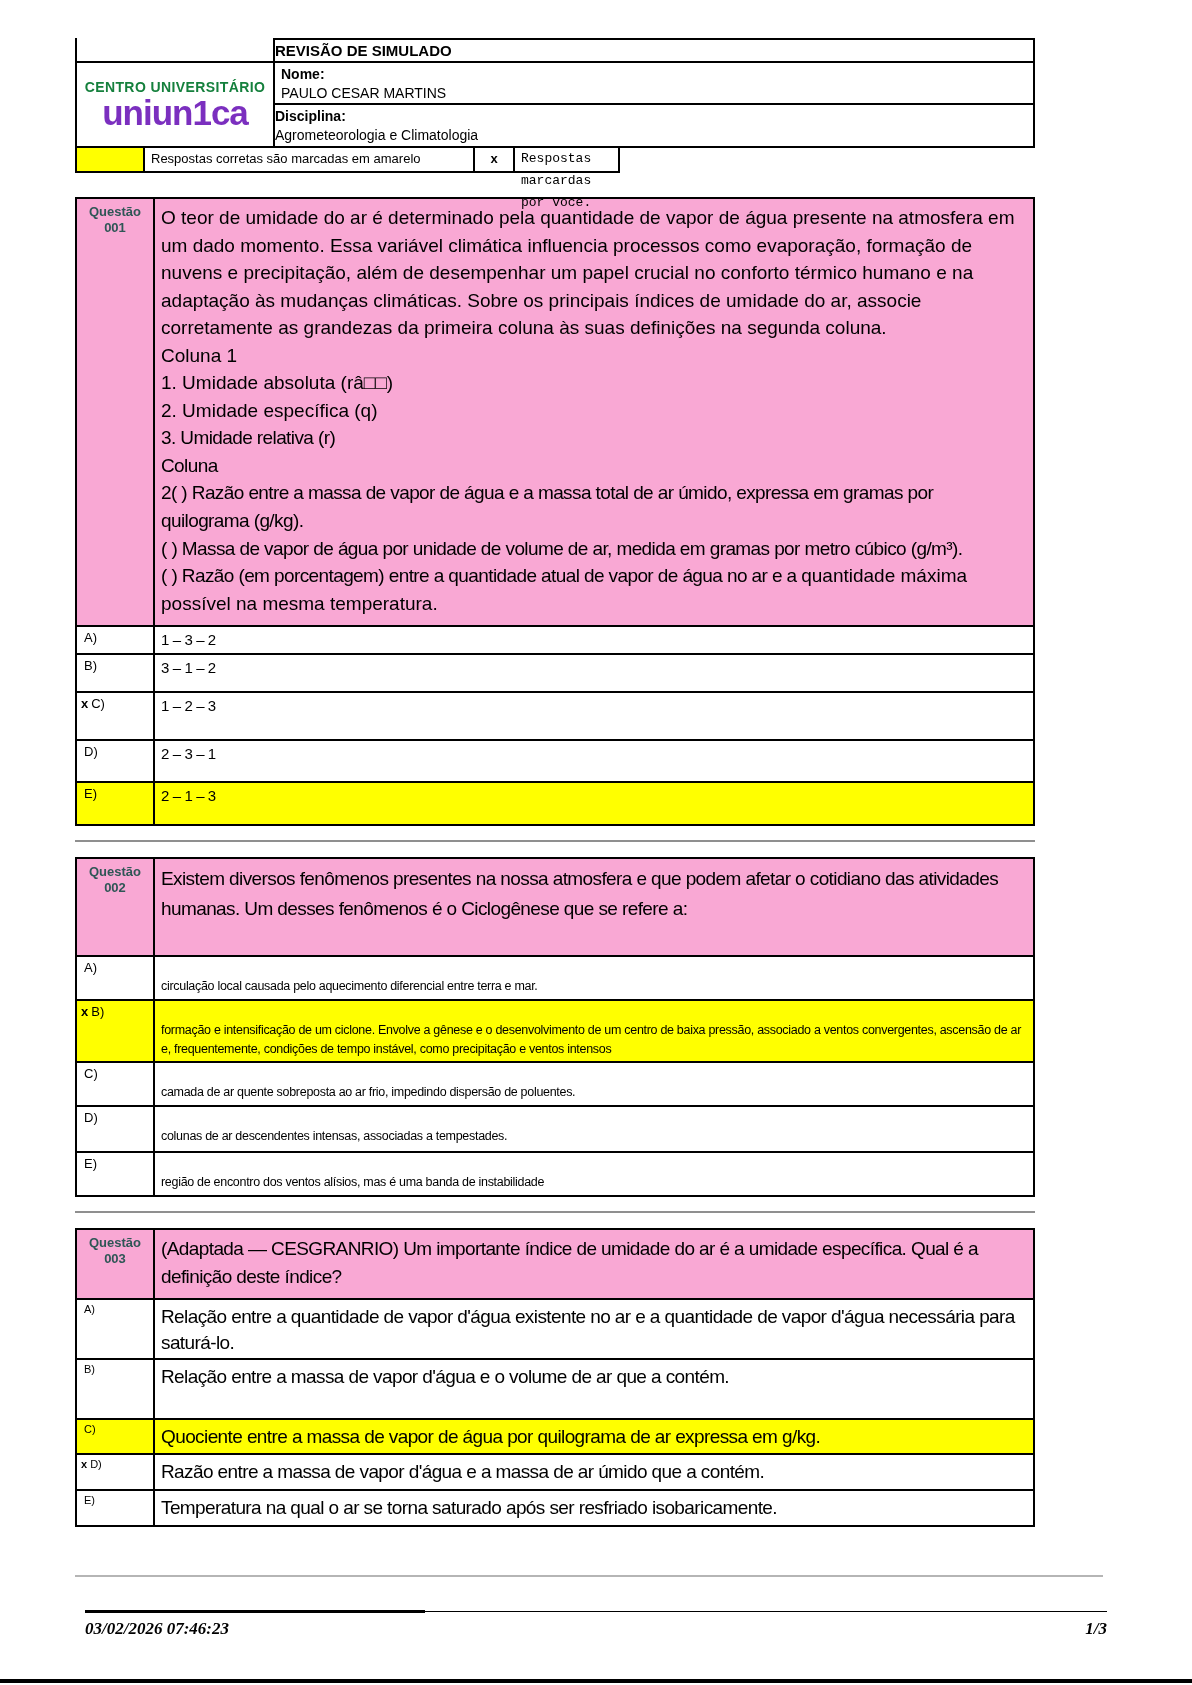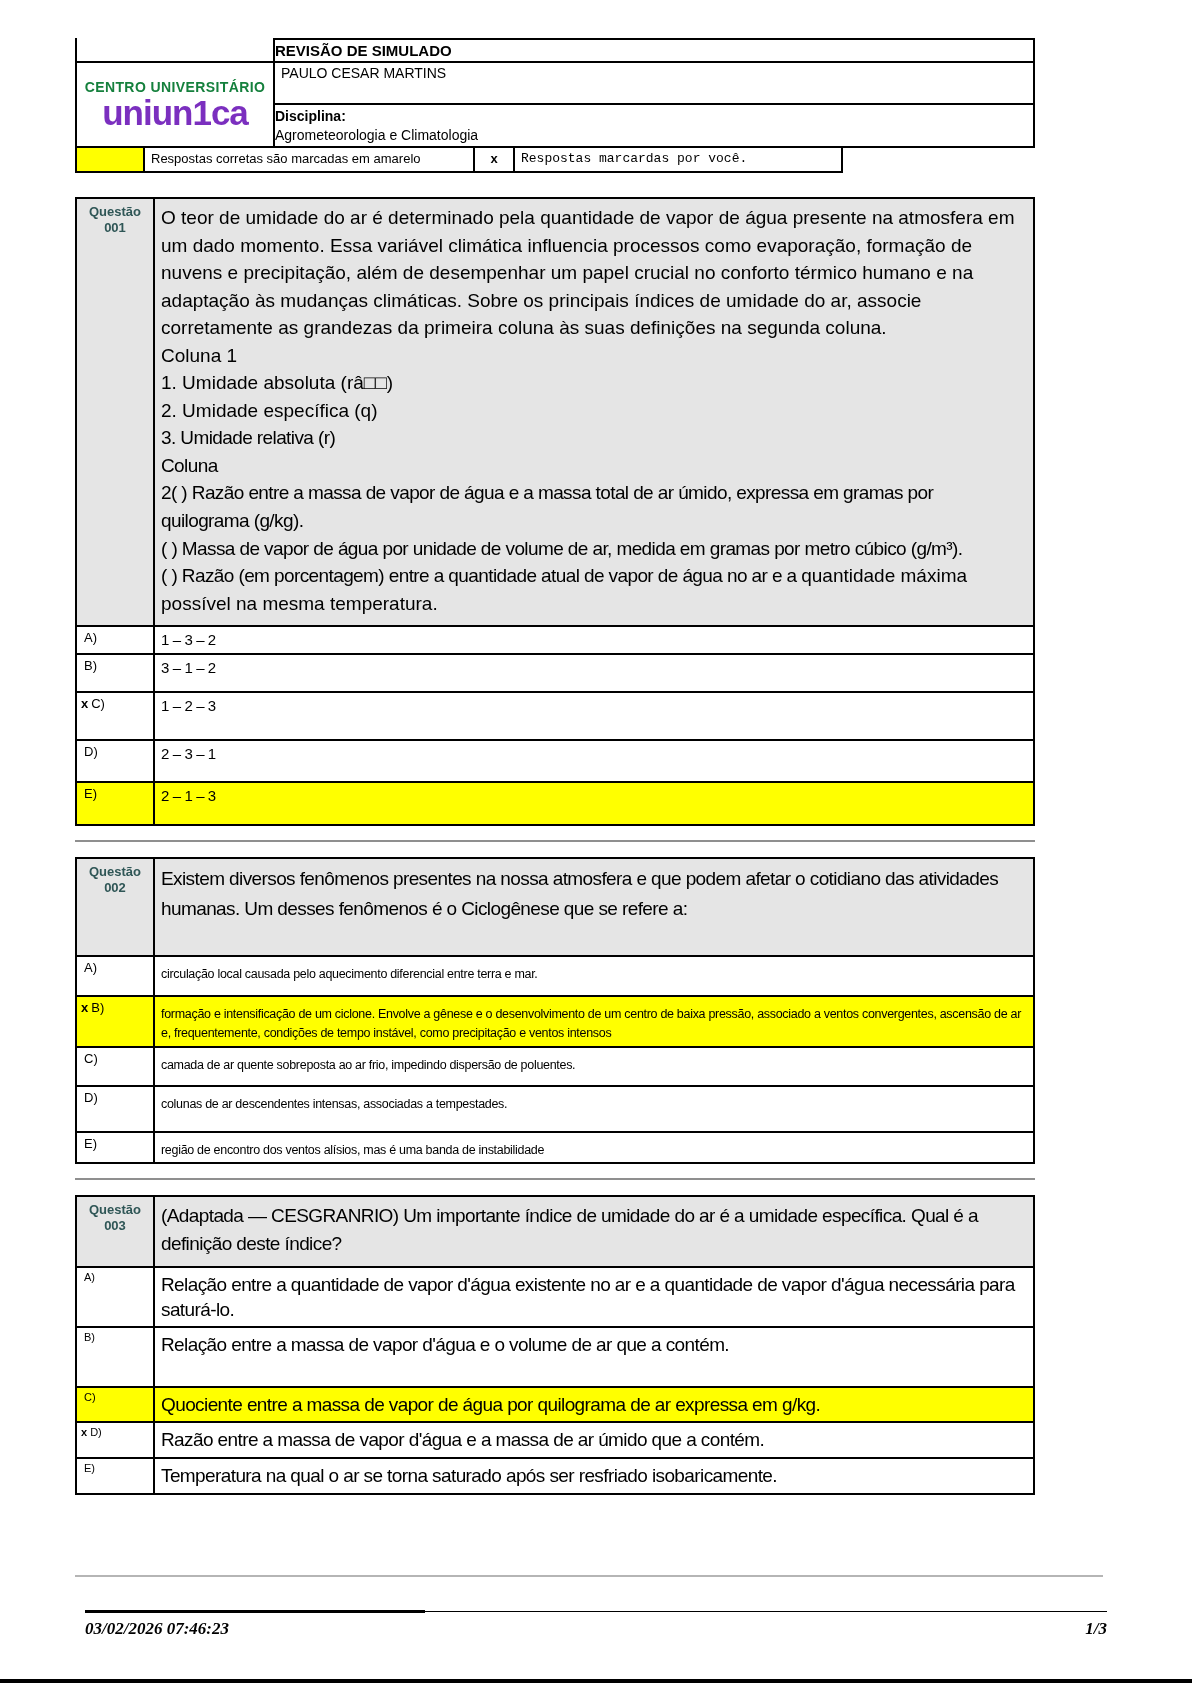--- a/index.html
+++ b/index.html
@@ -25,50 +25,50 @@
     box-sizing:border-box; display:flex; flex-direction:column; justify-content:center; align-items:center;
   }
   .logo-top { color:#15803d; font-weight:bold; font-size:14px; letter-spacing:0.4px; }
   .logo-main { color:#7b2fbf; font-weight:bold; font-size:35px; letter-spacing:-1px; line-height:36px; }
   .hdr-nome { grid-column:2; grid-row:2; border-top:2px solid #000; border-bottom:2px solid #000; box-sizing:border-box; padding:1px 6px; }
   .hdr-disc { grid-column:2; grid-row:3; box-sizing:border-box; padding:1px 0; }
   .fld-label { font-weight:bold; font-size:14px; line-height:20px; display:block; }
   .fld-value { font-size:14px; line-height:19px; display:block; }
   
   .legend {
-    margin-left:75px; width:768px; display:flex;
+    margin-left:75px; width:545px; display:flex;
     border-left:2px solid #000; border-right:2px solid #000; border-bottom:2px solid #000;
     box-sizing:border-box; height:25px;
   }
   .leg-swatch { width:68px; background:#ffff00; border-right:2px solid #000; box-sizing:border-box; }
   .leg-text1 { width:330px; border-right:2px solid #000; box-sizing:border-box; font-size:13px; line-height:22px; padding-left:6px; }
   .leg-x { width:40px; border-right:2px solid #000; box-sizing:border-box; font-size:13px; font-weight:bold; text-align:center; line-height:22px; }
   .leg-text2 { flex:1; font-size:13px; line-height:22px; padding-left:6px;font-family:Liberation Mono, monospace; }
   
   .qtable { margin:24px 0 0 75px; width:960px; border:2px solid #000; box-sizing:border-box; }
   .qrow { display:flex; }
-  .qhead { background:#e5e5e5; }
+  .qhead { background:#f9a8d4; }
   .qlabel {
     width:78px; flex:0 0 78px; border-right:2px solid #000; box-sizing:border-box;
     text-align:center; color:#2f5656; font-weight:bold; font-size:13px; line-height:16px; padding-top:5px;
   }
   .qbody { flex:1; padding:5px 8px 8px 6px; box-sizing:border-box; }
   .body-lg { font-size:19px; line-height:1.45; white-space:pre-wrap; }
   .cond { letter-spacing:-0.6px; }
   .orow { display:flex; border-top:2px solid #000; }
   .olabel {
     width:78px; flex:0 0 78px; border-right:2px solid #000; box-sizing:border-box;
     font-size:13px; padding:3px 2px 2px 4px;
   }
   .olabel .mk { font-weight:bold; margin-right:3px; }
   .otext { flex:1; box-sizing:border-box; padding:3px 8px 3px 6px; }
   .correct { background:#ffff00; }
   
   .q1-opt { font-size:15px; letter-spacing:-0.4px; padding-top:4px; }
-  .q2-opt { font-size:12.5px; letter-spacing:-0.3px; line-height:1.5; padding-top:8px; }
+  .q2-opt { font-size:12.5px; letter-spacing:-0.3px; line-height:1.5; padding-top:20px; }
   .q3-opt { font-size:19px; letter-spacing:-0.6px; line-height:1.35; padding-top:4px; }
   .q3-lab { font-size:11px; padding-top:3px; }
   
   .sep { width:960px; margin:14px 0 0 75px; border-top:2px solid #8f8f8f; height:0; }
   .sep-final { position:absolute; left:75px; top:1575px; width:1028px; border-top:2px solid #b5b5b5; height:0; }
   .foot-rule { position:absolute; left:85px; top:1611px; width:1022px; border-top:1px solid #000; height:0; }
   .foot-rule-thick { position:absolute; left:85px; top:1610px; width:340px; border-top:3px solid #000; height:0; }
   .footer { position:absolute; left:85px; top:1619px; width:1022px; display:flex; justify-content:space-between;
     font-family:"Liberation Serif","DejaVu Serif",serif; font-weight:bold; font-style:italic; font-size:17px; }
   .bottom-bar { position:absolute; left:0; top:1679px; width:1192px; height:4px; background:#000; }
@@ -79,20 +79,21 @@
 <div class="page">
 
   <div class="hdr">
     <div class="hdr-empty"></div>
     <div class="hdr-title">REVISÃO DE SIMULADO</div>
     <div class="hdr-logo">
       <span class="logo-top">CENTRO UNIVERSITÁRIO</span>
       <span class="logo-main">uniun1ca</span>
     </div>
     <div class="hdr-nome">
+      <span class="fld-label">Nome:</span>
       <span class="fld-value">PAULO CESAR MARTINS</span>
     </div>
     <div class="hdr-disc">
       <span class="fld-label">Disciplina:</span>
       <span class="fld-value">Agrometeorologia e Climatologia</span>
     </div>
   </div>
 
   <div class="legend">
     <div class="leg-swatch"></div>

